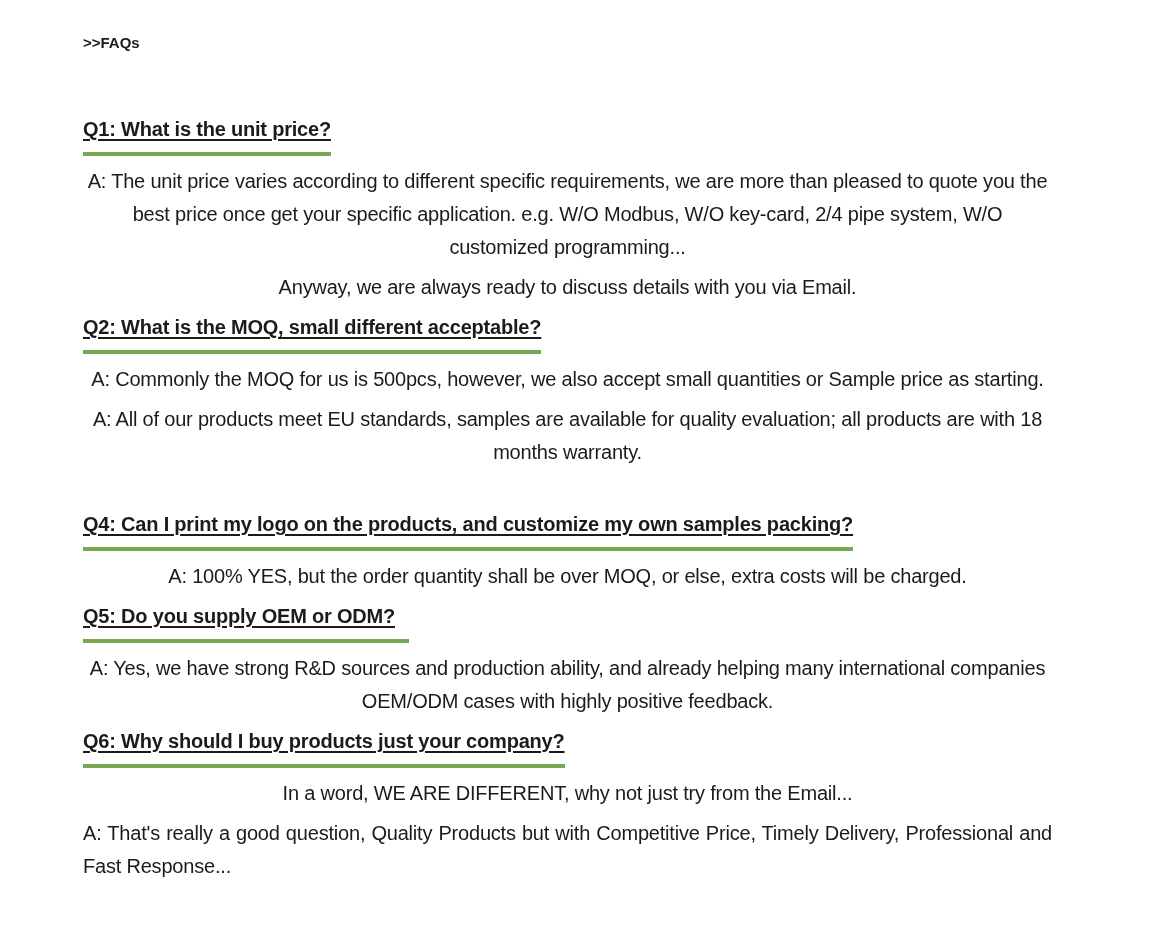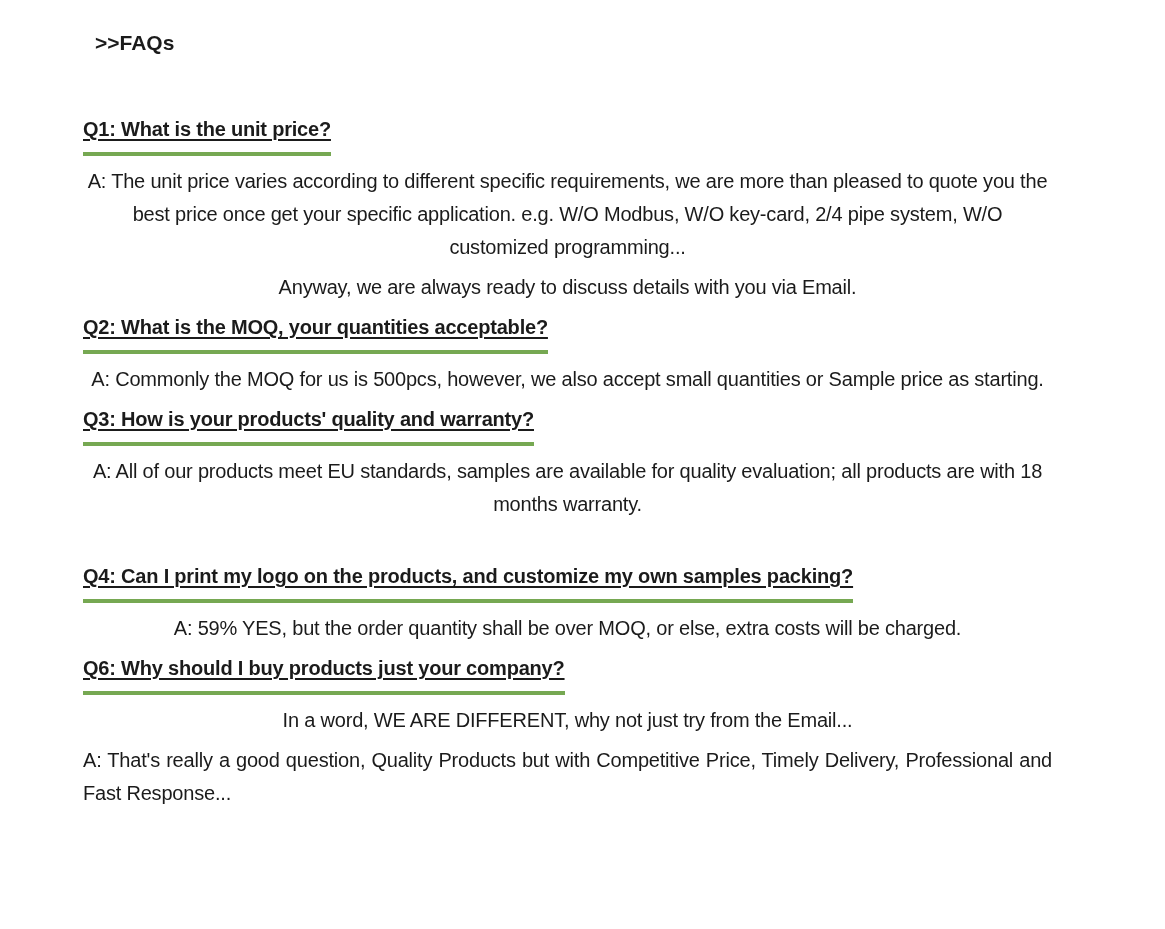--- a/index.html
+++ b/index.html
@@ -18,24 +18,24 @@
     font-size: 20px;
     line-height: 33px;
     letter-spacing: -0.2px;
     overflow: hidden;
   }
   .doc {
     padding: 30px 113px 0 83px; 
     width: 1165px;
   }
   .page-title {
-    font-size: 21px;
+    font-size: 15px;
     font-weight: bold;
     line-height: 26px;
-    margin: 0 0 57px 12px;
+    margin: 0 0 57px 0;
     letter-spacing: 0;
   }
   .faq-item { margin: 0; }
   .faq-item.extra-space { margin-top: 39px; }
   .question-row { margin: 0 0 9px 0; }
   .question {
     display: inline-block;
     font-weight: bold;
     font-size: 20px;
     line-height: 24px;
@@ -67,45 +67,50 @@
       <span class="question">Q1: What is the unit price?</span>
     </div>
     <div class="answers">
           <p class="answer">A: The unit price varies according to different specific requirements, we are more than pleased to quote you the best price once get your specific application. e.g. W/O Modbus, W/O key-card, 2/4 pipe system, W/O customized programming...</p>
           <p class="answer">Anyway, we are always ready to discuss details with you via Email.</p>
         </div>
   </section>
 
   <section class="faq-item">
     <div class="question-row">
-      <span class="question">Q2: What is the MOQ, your quantities acceptable?</span>
+      <span class="question">Q2: What is the MOQ, small different acceptable?</span>
     </div>
     <div class="answers">
           <p class="answer">A: Commonly the MOQ for us is 500pcs, however, we also accept small quantities or Sample price as starting.</p>
         </div>
   </section>
 
   <section class="faq-item">
-    <div class="question-row">
-      <span class="question">Q3: How is your products' quality and warranty?</span>
-    </div>
     <div class="answers">
           <p class="answer">A: All of our products meet EU standards, samples are available for quality evaluation; all products are with 18 months warranty.</p>
         </div>
   </section>
 
   <section class="faq-item extra-space">
     <div class="question-row">
       <span class="question">Q4: Can I print my logo on the products, and customize my own samples packing?</span>
     </div>
     <div class="answers">
-          <p class="answer">A: 59% YES, but the order quantity shall be over MOQ, or else, extra costs will be charged.</p>
+          <p class="answer">A: 100% YES, but the order quantity shall be over MOQ, or else, extra costs will be charged.</p>
         </div>
   </section>
 
+  <section class="faq-item">
+    <div class="question-row">
+      <span class="question trail-space">Q5: Do you supply OEM or ODM?</span>
+    </div>
+    <div class="answers">
+          <p class="answer">A: Yes, we have strong R&amp;D sources and production ability, and already helping many international companies OEM/ODM cases with highly positive feedback.</p>
+        </div>
+  </section>
 
   <section class="faq-item">
     <div class="question-row">
       <span class="question">Q6: Why should I buy products just your company?</span>
     </div>
     <div class="answers">
           <p class="answer">In a word, WE ARE DIFFERENT, why not just try from the Email...</p>
           <p class="answer justify">A: That's really a good question, Quality Products but with Competitive Price, Timely Delivery, Professional and Fast Response...</p>
         </div>
   </section>

